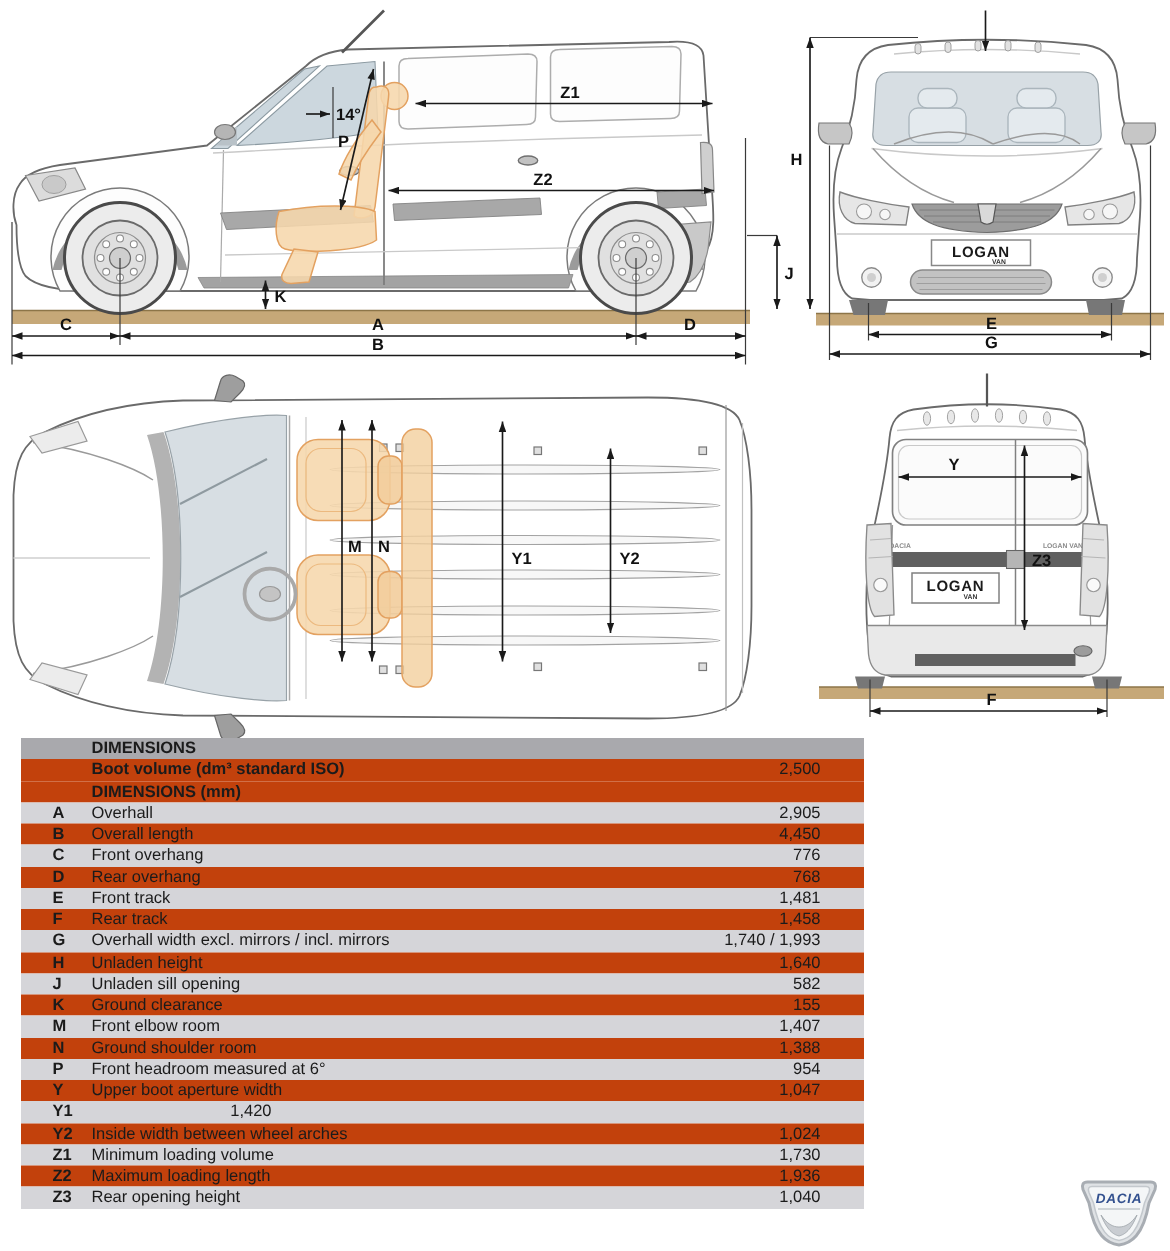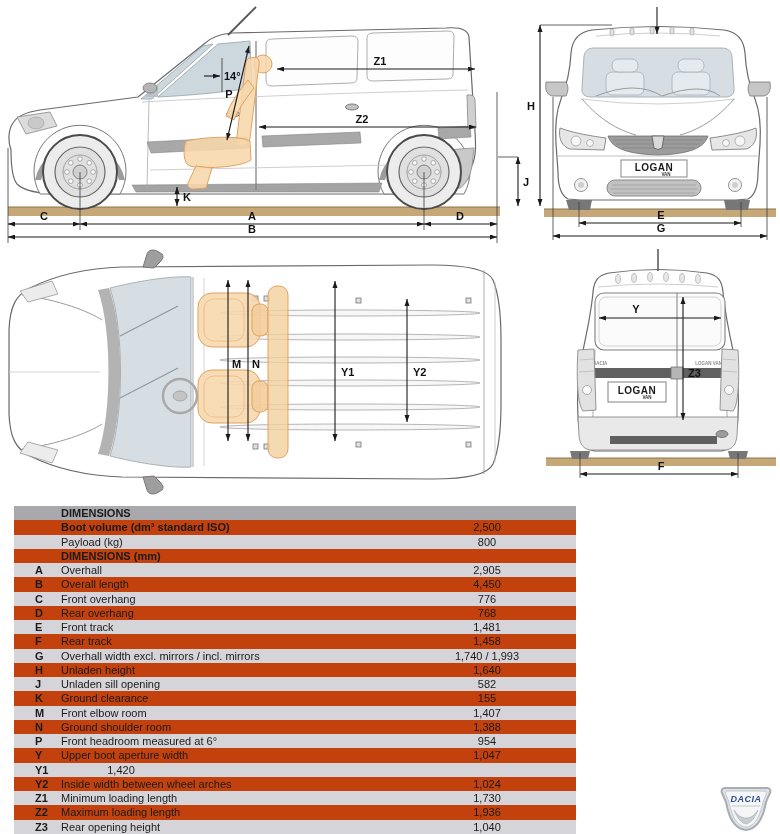--- a/index.html
+++ b/index.html
@@ -13,28 +13,28 @@
   .gls{fill:#ccd7de;stroke:#8b99a1;stroke-width:0.7;}
   .gry{fill:#a8a8a8;stroke:#838383;stroke-width:0.6;}
   .seat{fill:#f6d7ac;stroke:#e3a160;stroke-width:1;fill-opacity:0.88;}
   .dim{stroke:#1a1a1a;stroke-width:1.1;fill:none;}
   .ext{stroke:#3a3a3a;stroke-width:0.8;fill:none;}
   .dimlab{font:bold 11px "Liberation Sans",sans-serif;fill:#111;}
   .tiny{font:bold 4.5px "Liberation Sans",sans-serif;fill:#8a8a8a;}
   .platetxt{font:bold 10px "Liberation Sans",sans-serif;fill:#1a1a1a;letter-spacing:0.5px;}
   .platesub{font:bold 4.5px "Liberation Sans",sans-serif;fill:#333;}
   
-  .dim-table{position:absolute;left:14px;top:506px;width:562px;font-size:11px;color:#1b1b1b;}
+  .dim-table{position:absolute;left:14px;top:492px;width:562px;font-size:11px;color:#1b1b1b;}
   .trow{display:flex;align-items:center;height:14.26px;background:#c2410c;}
   .trow.alt{background:#d5d5d9;}
   .trow.dark{background:#a9a9ad;}
   .tkey{display:inline-block;width:26px;padding-left:21px;font-weight:bold;flex:none;}
   .tlabel{flex:1;white-space:nowrap;}
   .trow.dark .tlabel,.trow.boldlab .tlabel{font-weight:bold;}
-  .tvalue{flex:none;width:120px;text-align:center;padding-right:29px;}
+  .tvalue{flex:none;width:120px;text-align:right;padding-right:29px;}
   .logo{position:absolute;left:720px;top:786px;width:52px;height:46px;}
 </style>
 </head>
 <body>
 
 <div id="stage">
 
 <svg id="diagram" width="780" height="500" viewBox="0 0 780 500">
   <defs>
     <marker id="mE" markerUnits="userSpaceOnUse" markerWidth="8" markerHeight="6" refX="7" refY="2.5" orient="auto">
@@ -345,25 +345,20 @@
   <div class="trow dark">
         <span class="tkey"></span>
         <span class="tlabel">DIMENSIONS</span>
         <span class="tvalue"></span>
       </div>
   <div class="trow boldlab">
         <span class="tkey"></span>
         <span class="tlabel">Boot volume (dm³ standard ISO)</span>
         <span class="tvalue">2,500</span>
       </div>
-  <div class="trow alt">
-        <span class="tkey"></span>
-        <span class="tlabel">Payload (kg)</span>
-        <span class="tvalue">800</span>
-      </div>
   <div class="trow boldlab">
         <span class="tkey"></span>
         <span class="tlabel">DIMENSIONS (mm)</span>
         <span class="tvalue"></span>
       </div>
   <div class="trow alt">
         <span class="tkey">A</span>
         <span class="tlabel">Overhall</span>
         <span class="tvalue">2,905</span>
       </div>
@@ -436,21 +431,21 @@
         <span class="tkey">Y1</span>
         <span class="tvalue">1,420</span>
       </div>
   <div class="trow">
         <span class="tkey">Y2</span>
         <span class="tlabel">Inside width between wheel arches</span>
         <span class="tvalue">1,024</span>
       </div>
   <div class="trow alt">
         <span class="tkey">Z1</span>
-        <span class="tlabel">Minimum loading length</span>
+        <span class="tlabel">Minimum loading volume</span>
         <span class="tvalue">1,730</span>
       </div>
   <div class="trow">
         <span class="tkey">Z2</span>
         <span class="tlabel">Maximum loading length</span>
         <span class="tvalue">1,936</span>
       </div>
   <div class="trow alt">
         <span class="tkey">Z3</span>
         <span class="tlabel">Rear opening height</span>

